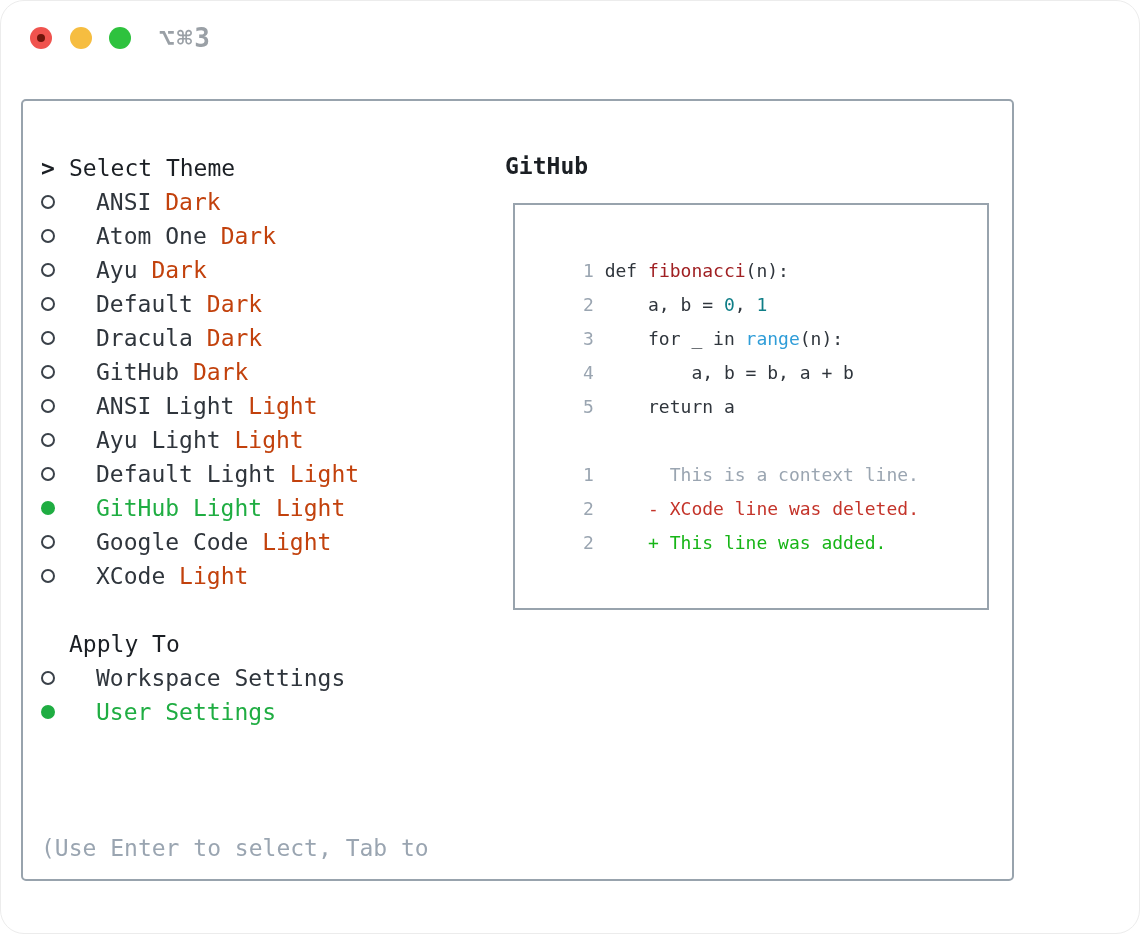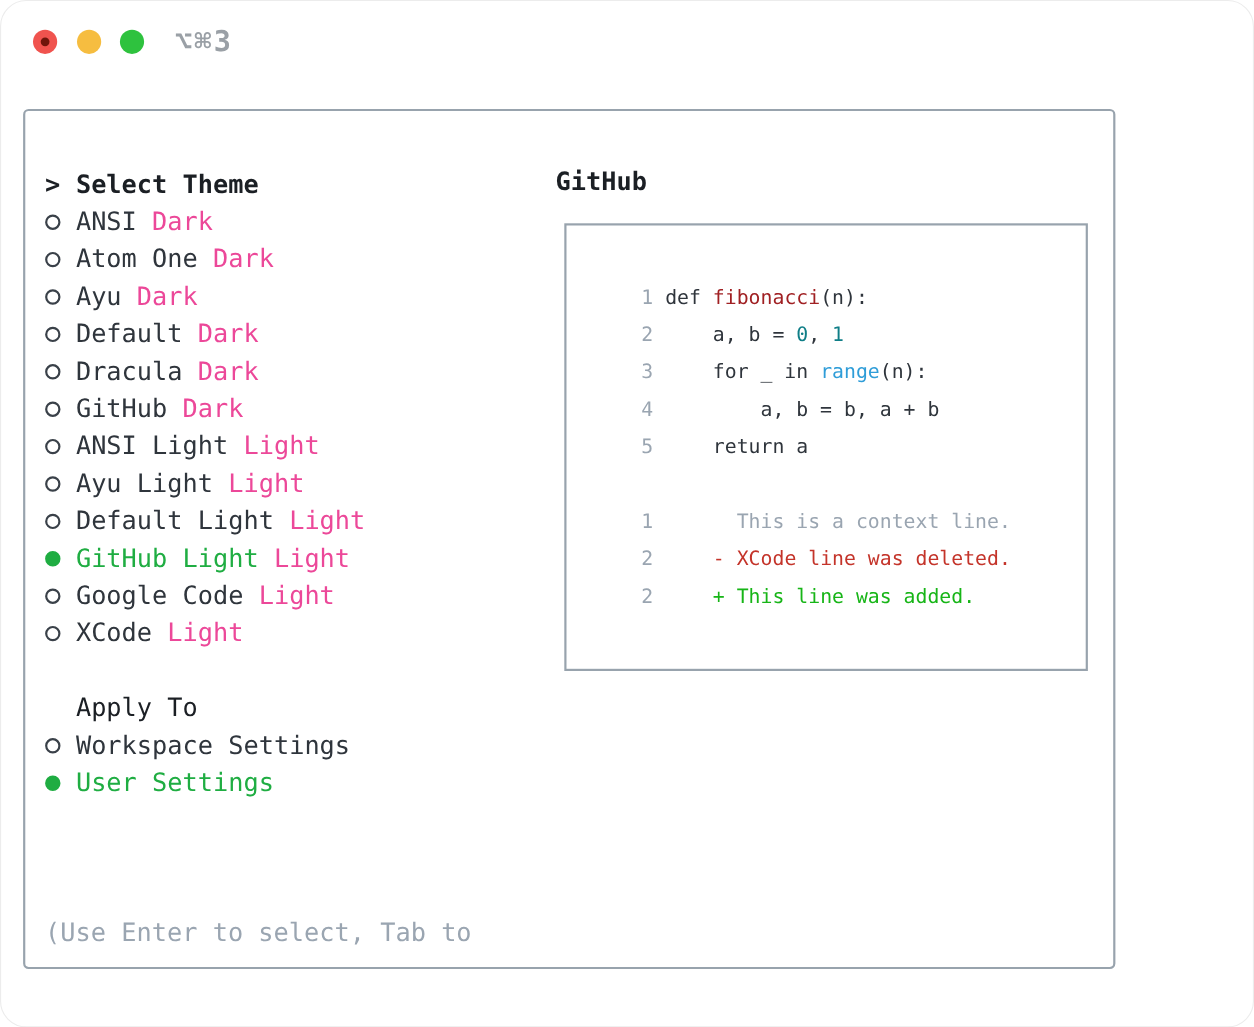--- a/index.html
+++ b/index.html
@@ -42,29 +42,29 @@
     border: 2px solid #98a3ad; border-radius: 5px;
     background: #ffffff;
   }
   .mono { font-size: 23px; line-height: 34px; white-space: pre; }
 
   
   .left-col { position: absolute; left: 18px; top: 50px; width: 460px; }
   .row { display: flex; align-items: center; height: 34px; font-size: 23px; }
   .gutter { width: 28px; display: inline-flex; align-items: center; flex: 0 0 28px; }
   .marker { font-weight: bold; color: #1b1f24; font-size: 23px; }
-  .hdr { font-weight: bold; color: #1b1f24; font-size: 23px; }
+  .hdr { font-weight: normal; color: #1b1f24; font-size: 23px; }
   .bullet {
     width: 14px; height: 14px; border-radius: 50%;
     border: 2px solid #3a4149; display: inline-block;
   }
   .bullet.filled { border-color: #1fad42; background: #1fad42; }
-  .item .name { color: #2f353c; }
+  .item .name { color: #2f353c; margin-left: 27px; }
   .item.selected .name { color: #1fad42; }
-  .item .variant { color: #ec4899; }
+  .item .variant { color: #c2410c; }
   .apply-hdr { margin-top: 34px; padding-left: 28px; color: #1b1f24; }
   .help { margin-top: 34px; color: #9aa5b1; }
 
   
   .preview-title {
     position: absolute; left: 482px; top: 48px;
     font-size: 23px; line-height: 34px; font-weight: bold; color: #1b1f24;
   }
   .preview-box {
     position: absolute; left: 490px; top: 102px;

